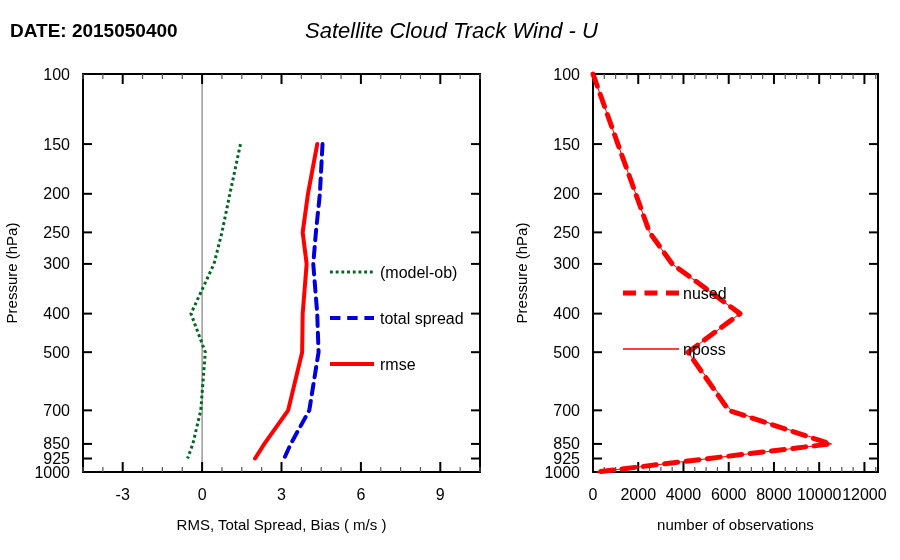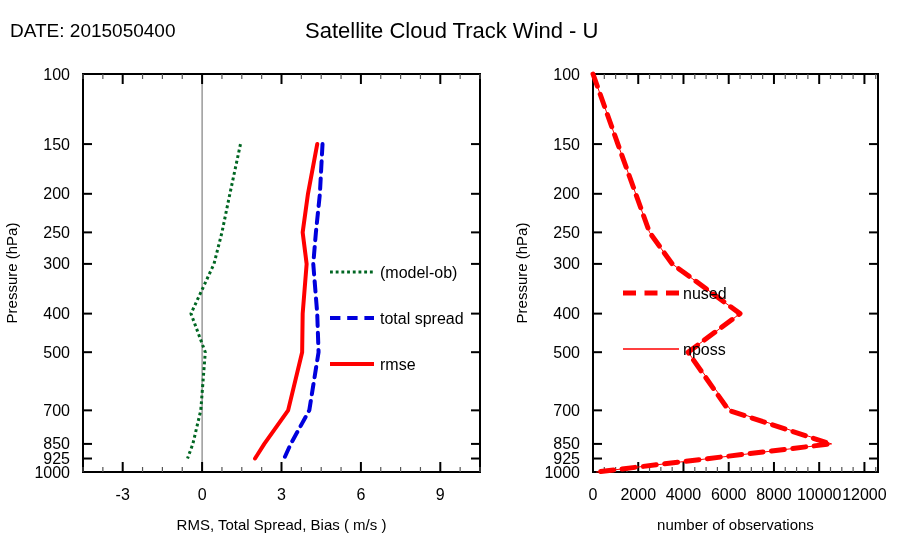--- a/index.html
+++ b/index.html
@@ -1,20 +1,20 @@
 <!DOCTYPE html>
 <html><head>
 <meta charset="utf-8">
 <style>
   html,body{margin:0;padding:0;background:#ffffff;}
   body{width:900px;height:560px;position:relative;overflow:hidden;
        font-family:"Liberation Sans",sans-serif;color:#000;}
-  .abs{position:absolute;}
+  .abs{position:absolute;font-weight:bold;}
   #date-label{left:10px;top:20px;font-size:19px;letter-spacing:0px;}
-  #title-shift{position:absolute;left:305px;top:18px;font-size:22px;white-space:nowrap;}
+  #title-shift{position:absolute;left:305px;top:18px;font-size:22px;white-space:nowrap;font-style:italic;}
   .plotsvg{position:absolute;left:0;top:0;}
   .axis-label{font-size:15px;}
 </style>
 </head>
 <body>
 
 <div class="abs" id="date-label">DATE: 2015050400</div>
 <div id="title-shift">Satellite Cloud Track Wind - U</div>
 
 <svg class="plotsvg" width="900" height="560">

